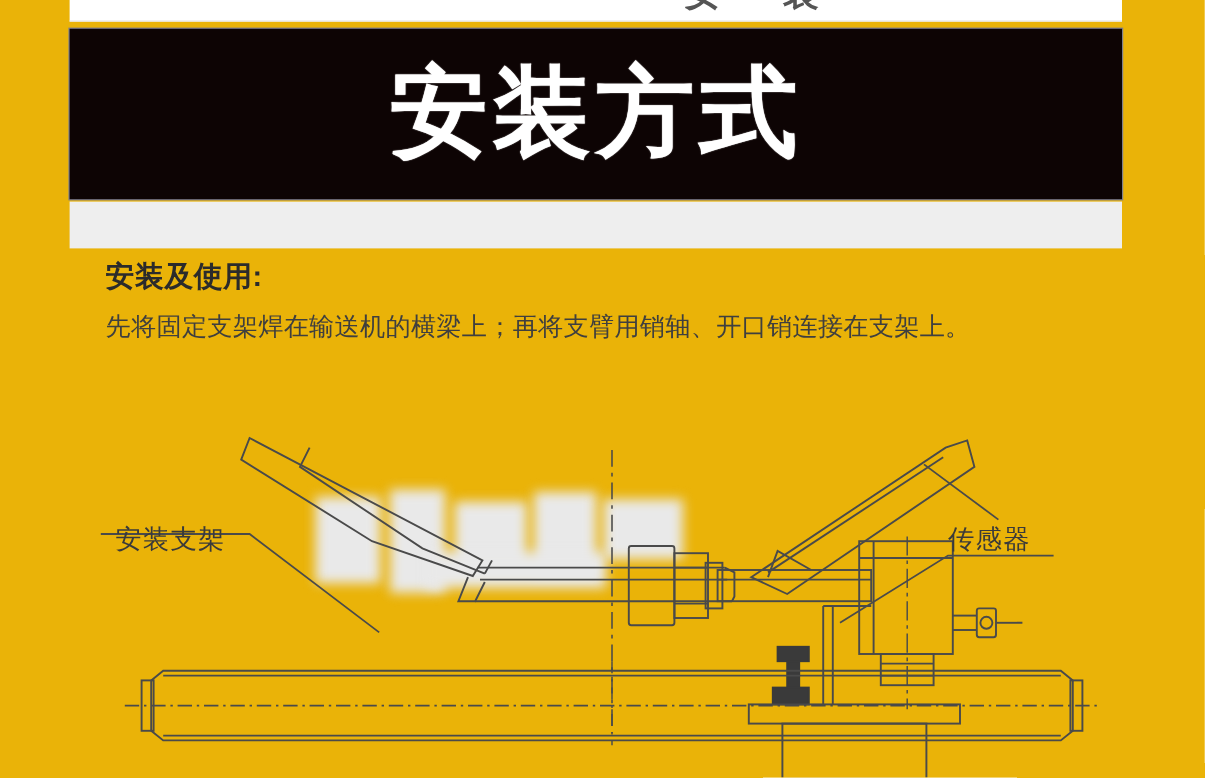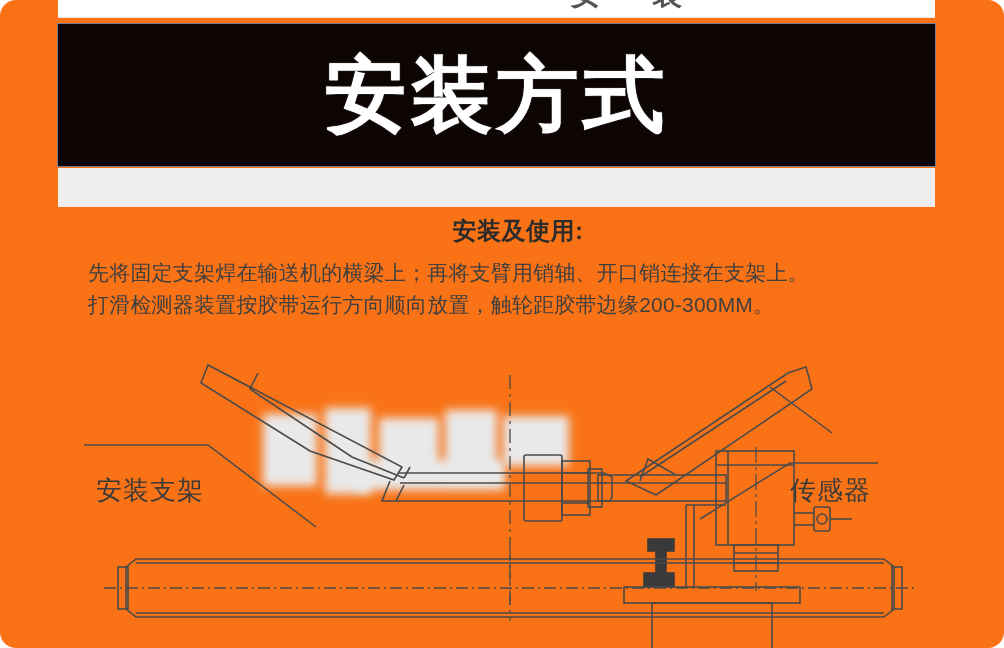--- a/index.html
+++ b/index.html
@@ -4,21 +4,21 @@
 <title>安装方式</title>
 <style>
   html,body{margin:0;padding:0;}
   body{
     width:1004px;height:648px;
     background:#ffffff;
     font-family:"Liberation Sans","DejaVu Sans",sans-serif;
     overflow:hidden;
     position:relative;
   }
-  .page{position:absolute;inset:0;background:#f97316;border-radius:16px;}
+  .page{position:absolute;inset:0;background:#eab308;}
 
   
   .top-panel{
     position:absolute;left:58px;top:0;width:877px;height:17px;
     background:#ffffff;border-bottom:1px solid #e6e6e6;
     overflow:hidden;
   }
   .top-panel-crumbs{
     position:absolute;left:512px;top:-26px;
     font-size:30px;font-weight:bold;color:#555;
@@ -50,38 +50,36 @@
   }
 
   
   .instructions{
     position:absolute;left:88px;top:216px;width:860px;
   }
   .instr-heading{
     font-size:24px;font-weight:bold;color:#2b2b2b;
     line-height:1.28;margin:0 0 10px 0;
     letter-spacing:0.5px;
-    text-align:center;
   }
   .instr-line{
     font-size:21px;color:#3f3f3f;line-height:1.52;
     letter-spacing:0.2px;white-space:nowrap;
   }
 
   
   .diagram{
     position:absolute;left:0;top:355px;width:1004px;height:293px;
   }
   .diagram svg{display:block;}
 
   .dlabel{
     position:absolute;
-    font-size:26px;color:#3a3a3a;letter-spacing:1px;
+    font-size:22px;color:#3a3a3a;letter-spacing:1px;
     white-space:nowrap;
-    margin-top:38px;
   }
   .dlabel-bracket{left:96px;top:435px;}
   .dlabel-sensor{left:790px;top:432px;}
 
   
   .watermark{
     position:absolute;left:255px;top:408px;width:330px;height:96px;
     pointer-events:none;
   }
   .wm-blk{position:absolute;background:#e9e9e9;filter:blur(5px);}
@@ -97,21 +95,20 @@
 
   <div class="banner">
     <div class="banner-title">安装方式</div>
   </div>
 
   <div class="gray-band"></div>
 
   <div class="instructions">
     <div class="instr-heading">安装及使用:</div>
     <div class="instr-line">先将固定支架焊在输送机的横梁上；再将支臂用销轴、开口销连接在支架上。</div>
-    <div class="instr-line">打滑检测器装置按胶带运行方向顺向放置，触轮距胶带边缘200-300MM。</div>
   </div>
 
   <div class="watermark">
     <div class="wm-blk" style="left:8px;top:6px;width:54px;height:72px;"></div>
     <div class="wm-blk" style="left:70px;top:0px;width:46px;height:86px;"></div>
     <div class="wm-blk" style="left:124px;top:10px;width:60px;height:58px;"></div>
     <div class="wm-blk" style="left:190px;top:2px;width:52px;height:70px;"></div>
     <div class="wm-blk" style="left:248px;top:8px;width:66px;height:50px;"></div>
     <div class="wm-blk" style="left:100px;top:52px;width:150px;height:30px;"></div>
   </div>

